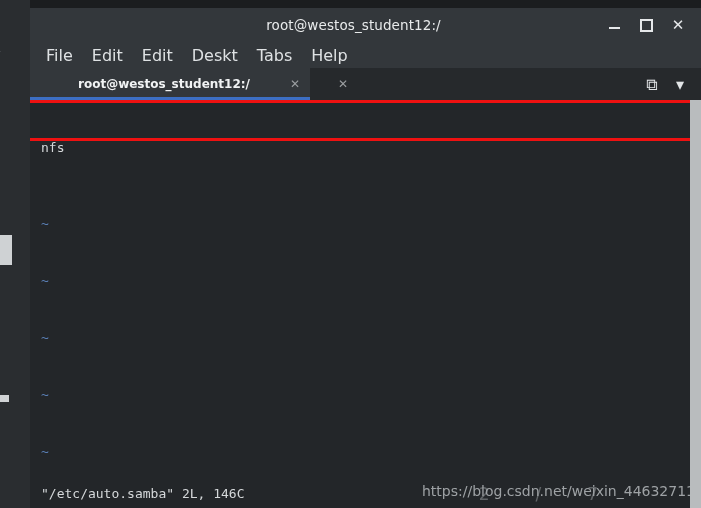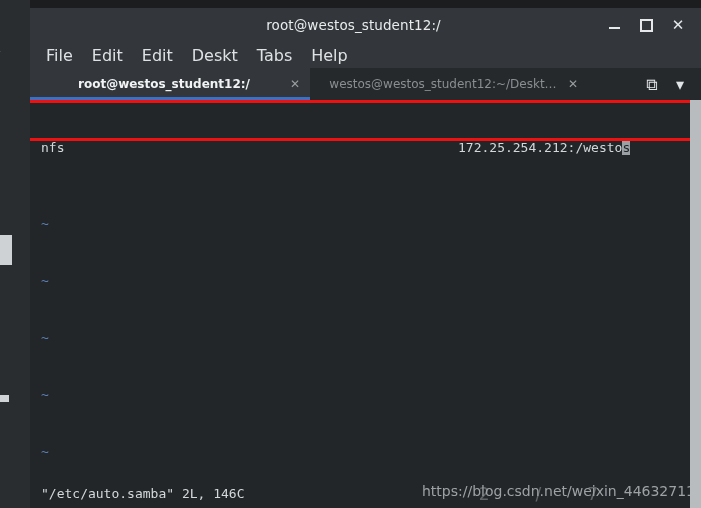--- a/index.html
+++ b/index.html
@@ -325,32 +325,31 @@
       <span class="menu-item">Tabs</span>
       <span class="menu-item">Help</span>
     </div>
 
     <div id="tabbar">
       <div class="tab active">
         <span class="tab-label">root@westos_student12:/</span>
         <span class="tab-close">✕</span>
       </div>
       <div class="tab inactive">
-        <span class="tab-label">westos@westos_student12:~/Deskt…</span>
         <span class="tab-close">✕</span>
       </div>
       <div id="tab-spacer"></div>
       <div id="tab-newbtn">⧉</div>
       <div id="tab-menubtn">▾</div>
     </div>
 
     <div id="term-body">
 
       <div id="term-lines">
-        <span class="tline"><span>nfs</span><span id="line2-tail"><span>172.25.254.212:/westo</span><span class="cursor">s</span></span></span>
+        <span class="tline"><span>nfs</span></span>
 
         <span class="tline tilde">~</span>
         <span class="tline tilde">~</span>
         <span class="tline tilde">~</span>
         <span class="tline tilde">~</span>
         <span class="tline tilde">~</span>
         
         
         
         

